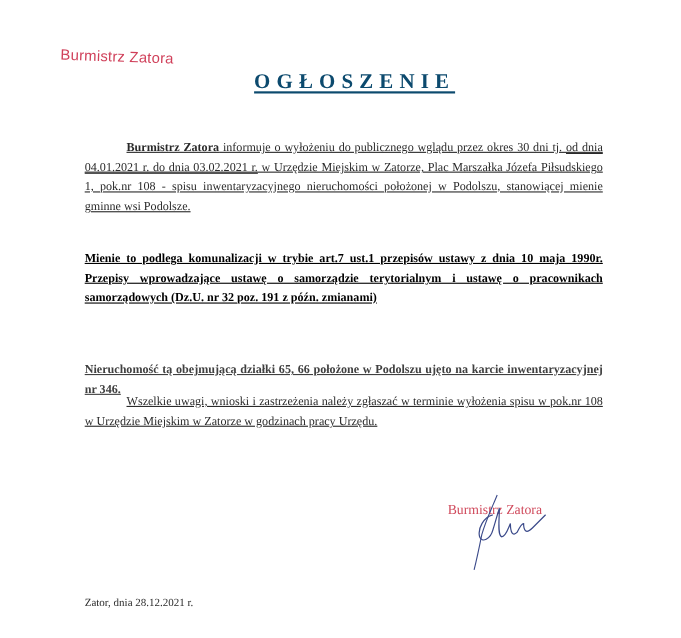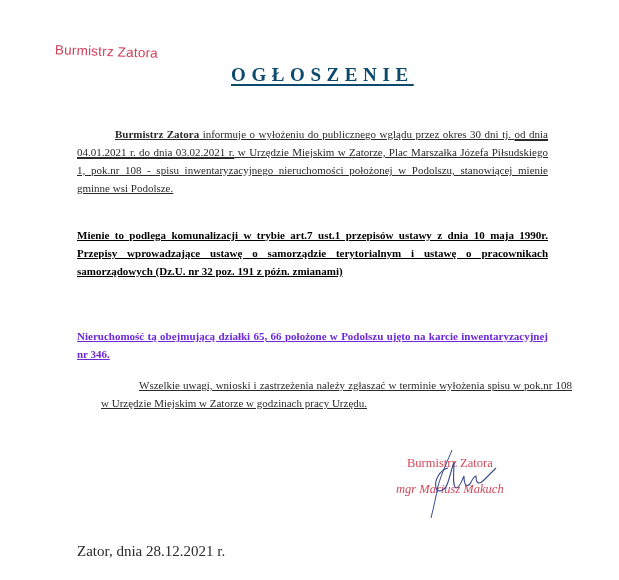--- a/index.html
+++ b/index.html
@@ -43,22 +43,22 @@
       left: 77px;
       width: 471px;
       font-size: 11px;
       line-height: 18px;
       text-align: justify;
       margin: 0;
       text-decoration: underline;
     }
     .p1 { top: 125px; }
     .p2 { top: 226px; font-weight: bold; color: #000000; }
-    .p3 { top: 327px; font-weight: bold; color: #6d28d9; }
-    .p4 { top: 376px; margin-left: 24px; }
+    .p3 { top: 327px; font-weight: bold; color: #404040; }
+    .p4 { top: 356px; }
     .indent { display: inline-block; width: 38px; }
     .u { text-decoration: underline; text-underline-offset: 2px; }
     .b { font-weight: bold; }
     .signature {
       position: absolute;
       left: 390px;
       top: 446px;
       width: 130px;
       height: 75px;
     }
@@ -81,21 +81,21 @@
     }
     .sig-scribble {
       position: absolute;
       left: 0;
       top: 0;
     }
     .footer-date {
       position: absolute;
       left: 77px;
       top: 543px;
-      font-size: 15px;
+      font-size: 10px;
       margin: 0;
     }
   </style>
 </head>
 <body>
 
 <div>
 
   <div class="stamp-header">Burmistrz Zatora</div>
 
@@ -104,21 +104,20 @@
   <p class="para p1"><span class="indent"></span><span class="b">Burmistrz Zatora</span><span> informuje o wyłożeniu do publicznego wglądu przez okres 30 dni tj. </span><span class="u">od dnia 04.01.2021 r. do dnia 03.02.2021 r.</span><span> w Urzędzie Miejskim w Zatorze, Plac Marszałka Józefa Piłsudskiego 1, pok.nr 108 - spisu inwentaryzacyjnego nieruchomości położonej w Podolszu, stanowiącej mienie gminne wsi Podolsze.</span></p>
 
   <p class="para p2">Mienie to podlega komunalizacji w trybie art.7 ust.1 przepisów ustawy z dnia 10 maja 1990r. Przepisy wprowadzające ustawę o samorządzie terytorialnym i ustawę o pracownikach samorządowych (Dz.U. nr 32 poz. 191 z późn. zmianami)</p>
 
   <p class="para p3">Nieruchomość tą obejmującą działki 65, 66 położone w Podolszu ujęto na karcie inwentaryzacyjnej nr 346.</p>
 
   <p class="para p4"><span class="indent"></span><span>Wszelkie uwagi, wnioski i zastrzeżenia należy zgłaszać w terminie wyłożenia spisu w pok.nr 108 w Urzędzie Miejskim w Zatorze w godzinach pracy Urzędu.</span></p>
 
   <div class="signature">
     <div class="sig-title">Burmistrz Zatora</div>
-    <div class="sig-name">mgr Mariusz Makuch</div>
     <svg class="sig-scribble" width="130" height="75" viewBox="0 0 130 75">
       <path d="M62 4 C58 14, 52 26, 48 40 C46 50, 44 60, 41 72" stroke="#3b4a8a" stroke-width="1" fill="none"></path>
       <path d="M58 22 C50 24, 44 34, 46 42 C48 48, 56 44, 58 36 C60 30, 62 22, 64 16 C64 26, 62 40, 66 42 C70 42, 72 34, 74 30 C74 38, 76 42, 80 38 C82 34, 84 30, 86 30 C86 36, 88 40, 94 34 C98 30, 102 26, 106 22" stroke="#3b4a8a" stroke-width="1.1" fill="none"></path>
     </svg>
   </div>
 
   <p class="footer-date">Zator, dnia 28.12.2021 r.</p>
 
 </div>
 

